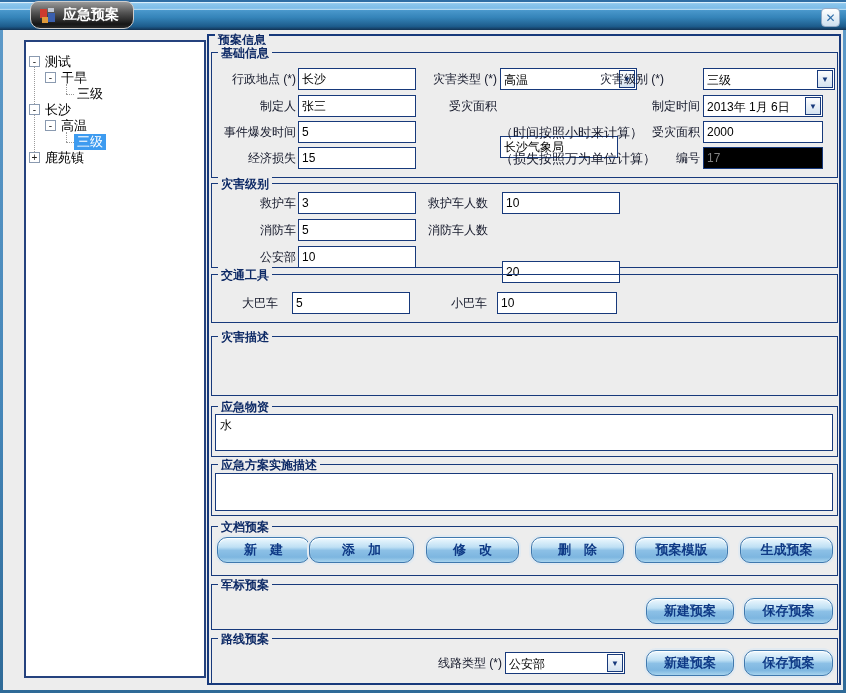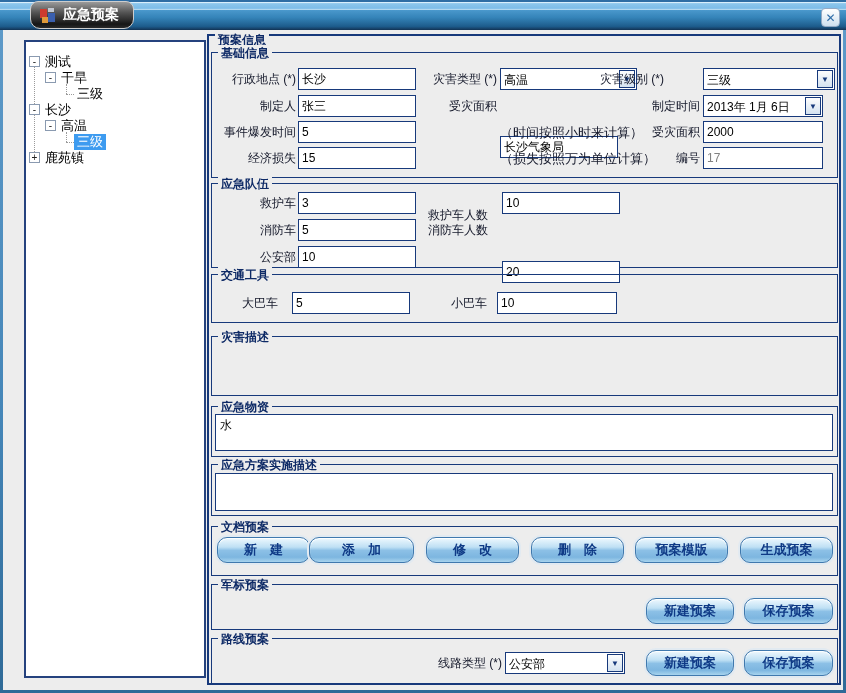--- a/index.html
+++ b/index.html
@@ -45,21 +45,21 @@
   .group { position:absolute; border:1px solid #17397b; }
   .group.main { border-width:2px; }
   .glabel { position:absolute; top:-8px; left:6px; background:#ededed; padding:0 3px;
             font-size:12px; font-weight:bold; color:#0e2a66; white-space:nowrap; }
   .group.main > .glabel { top:-4px; }
   
   .flabel { position:absolute; font-size:12px; color:#14182a; text-align:right; white-space:nowrap; }
   .hint   { position:absolute; font-size:13px; color:#14182a; white-space:nowrap; }
   .tb { position:absolute; height:22px; border:1px solid #17397b; background:#fff;
         font-size:12px; padding:1px 3px; color:#000; font-family:inherit; }
-  .tb:disabled { background:#ffffff; color:#828282; }
+  .tb:disabled { background:#000000; color:#828282; }
   .ta { position:absolute; border:1px solid #17397b; background:#fff; font-size:12px;
         padding:2px 4px; resize:none; overflow:hidden; color:#000; font-family:inherit; }
   .combo { position:absolute; height:22px; border:1px solid #17397b; background:#fff;
            display:flex; align-items:stretch; }
   .combo .ctext { flex:1; font-size:12px; padding:3px 0 0 3px; white-space:nowrap; overflow:hidden; }
   .combo .cbtn { width:16px; margin:1px; border:1px solid #17397b;
                  background:linear-gradient(to bottom,#fdfdfd,#d4e2f0);
                  display:flex; align-items:center; justify-content:center;
                  font-size:8px; color:#17397b; }
   .btn { position:absolute; height:26px; border:1px solid #4079ae; border-radius:10px;
@@ -152,25 +152,25 @@
     <div class="flabel" style="left:597px;top:91px;width:100px">受灾面积</div>
     <input class="tb" style="left: 700px; top: 88px; width: 120px;" value="2000">
 
     <div class="flabel" style="left:193px;top:117px;width:100px">经济损失</div>
     <input class="tb" style="left: 295px; top: 114px; width: 118px;" value="15">
     <div class="hint" style="left:497px;top:117px">（损失按照万为单位计算）</div>
     <div class="flabel" style="left:597px;top:117px;width:100px">编号</div>
     <input class="tb" disabled="" style="left: 700px; top: 114px; width: 120px;" value="17">
 
     <div class="group" style="left:208px;top:150px;width:627px;height:85px">
-      <span class="glabel">应急队伍</span>
+      <span class="glabel">灾害级别</span>
     </div>
     <div class="flabel" style="left:193px;top:162px;width:100px">救护车</div>
     <input class="tb" style="left: 295px; top: 159px; width: 118px;" value="3">
-    <div class="flabel" style="left:385px;top:174px;width:100px">救护车人数</div>
+    <div class="flabel" style="left:385px;top:162px;width:100px">救护车人数</div>
     <input class="tb" style="left: 499px; top: 159px; width: 118px;" value="10">
     <div class="flabel" style="left:193px;top:189px;width:100px">消防车</div>
     <input class="tb" style="left: 295px; top: 186px; width: 118px;" value="5">
     <div class="flabel" style="left:385px;top:189px;width:100px">消防车人数</div>
     <input class="tb" style="left: 499px; top: 186px; width: 118px; margin-top: 42px;" value="20">
     <div class="flabel" style="left:193px;top:216px;width:100px">公安部</div>
     <input class="tb" style="left: 295px; top: 213px; width: 118px;" value="10">
 
     <div class="group" style="left:208px;top:241px;width:627px;height:49px">
       <span class="glabel">交通工具</span>

